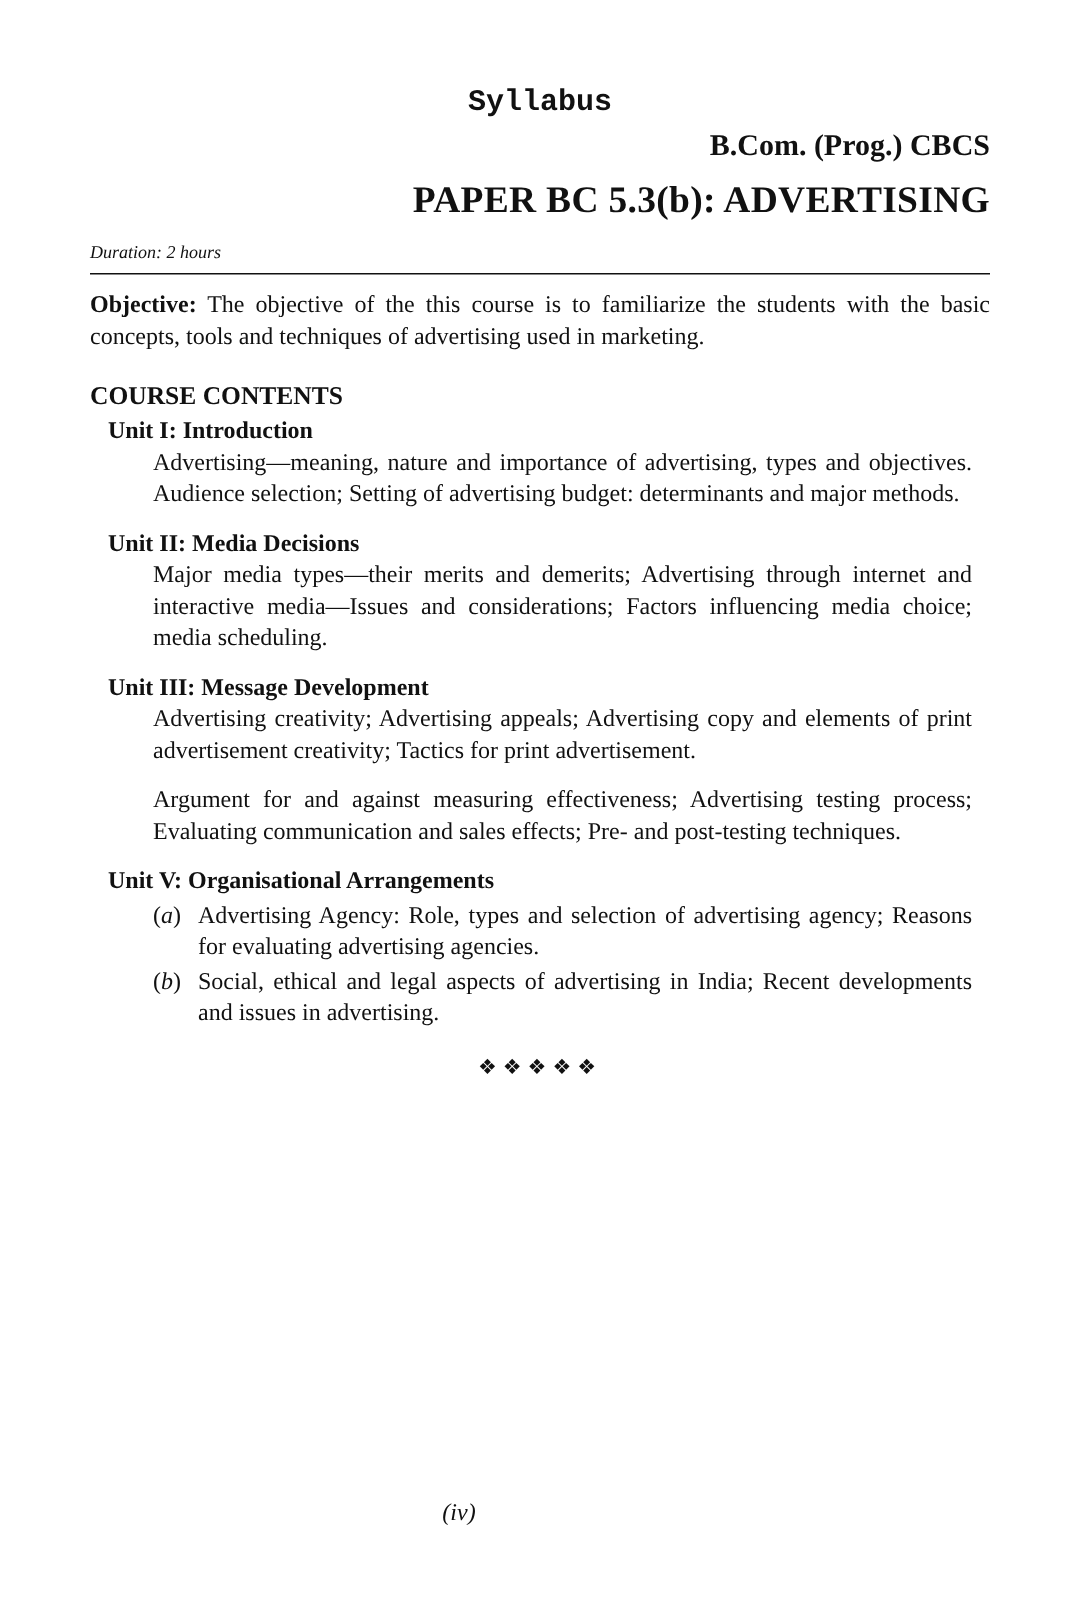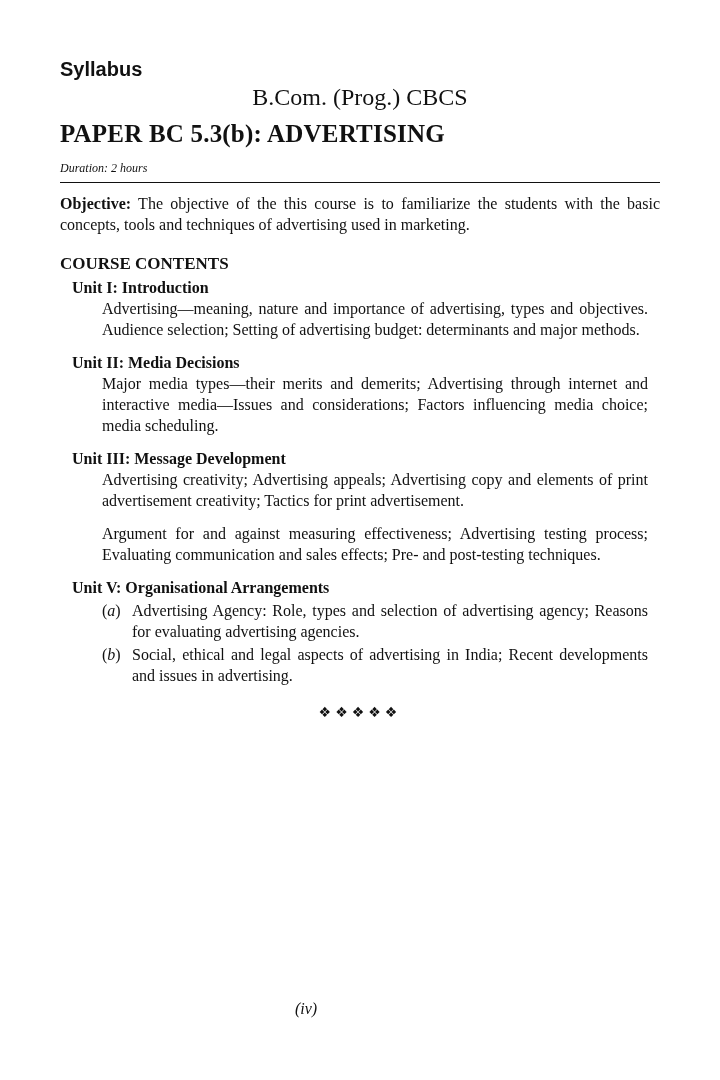--- a/index.html
+++ b/index.html
@@ -1,20 +1,20 @@
 <!DOCTYPE html>
 <html><head>
 <meta charset="utf-8">
 <style>
   html, body { margin: 0; padding: 0; background: #ffffff; }
   body { width: 720px; height: 1080px; position: relative; overflow: hidden; color: #111; font-family: "Liberation Serif", "DejaVu Serif", serif; }
   .page { position: absolute; left: 60px; top: 56px; width: 600px; }
-  .syllabus { text-align: left; font-family: Liberation Sans, sans-serif; font-weight: bold; font-size: 20px; line-height: 26px; margin: 0; }
-  .program { text-align: center; font-weight: normal; font-size: 24px; line-height: 26px; margin: 2px 0 0 0; }
-  .paper-title { text-align: left; font-weight: bold; font-size: 25px; line-height: 32px; margin: 8px 0 0 0; letter-spacing: 0.2px; }
+  .syllabus { text-align: center; font-family: Liberation Mono, monospace; font-weight: bold; font-size: 20px; line-height: 26px; margin: 0; }
+  .program { text-align: right; font-weight: bold; font-size: 20px; line-height: 26px; margin: 2px 0 0 0; }
+  .paper-title { text-align: right; font-weight: bold; font-size: 25px; line-height: 32px; margin: 8px 0 0 0; letter-spacing: 0.2px; }
   .duration { font-style: italic; font-size: 12px; line-height: 20px; margin: 8px 0 0 0; }
   .rule { border: 0; border-top: 1.5px solid #111; margin: 4px 0 0 0; }
   .objective { font-size: 16px; line-height: 21px; margin: 10px 0 0 0; text-align: justify; }
   .objective b { font-weight: bold; }
   .contents-head { text-align: left; font-weight: bold; font-size: 17px; line-height: 22px; margin: 18px 0 0 0; }
   .unit { margin: 12px; }
   .unit-title { font-weight: bold; font-size: 16px; line-height: 21px; margin: 0; }
   .unit-body { font-size: 16px; line-height: 21px; margin: 0 0 0 30px; text-align: justify; }
   .unit + .unit { margin-top: 12px; }
   .unit1 { margin-top: 2px; }

